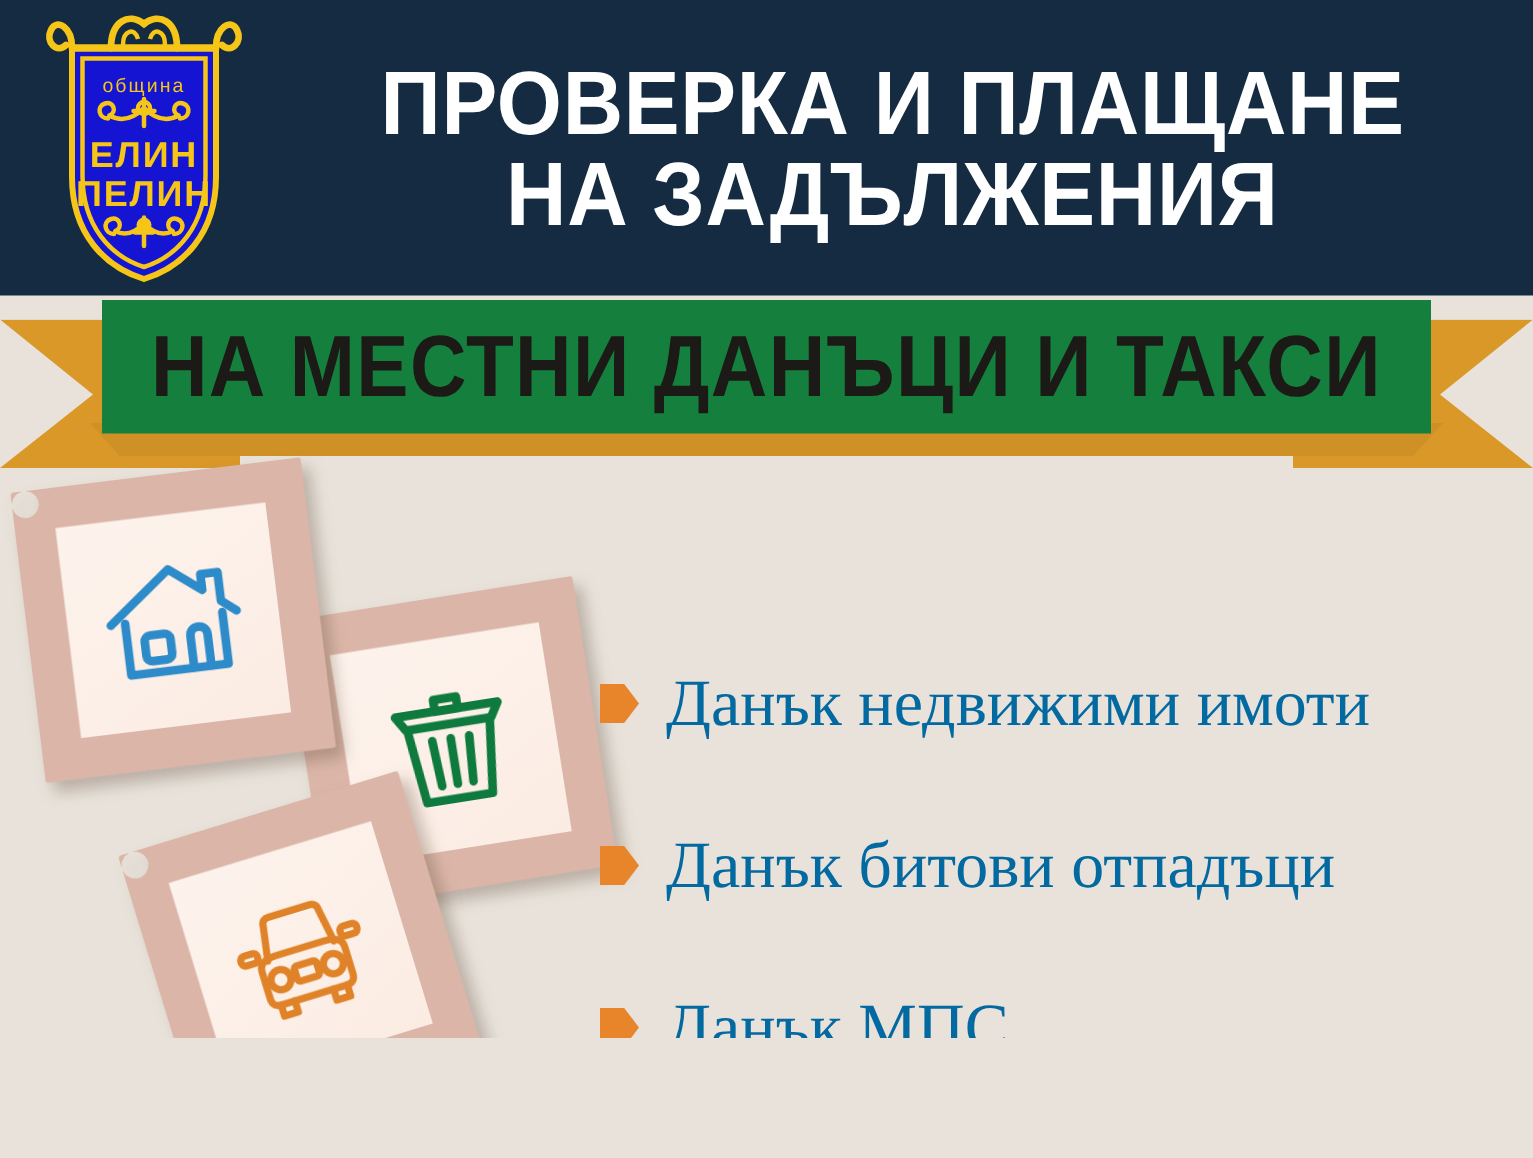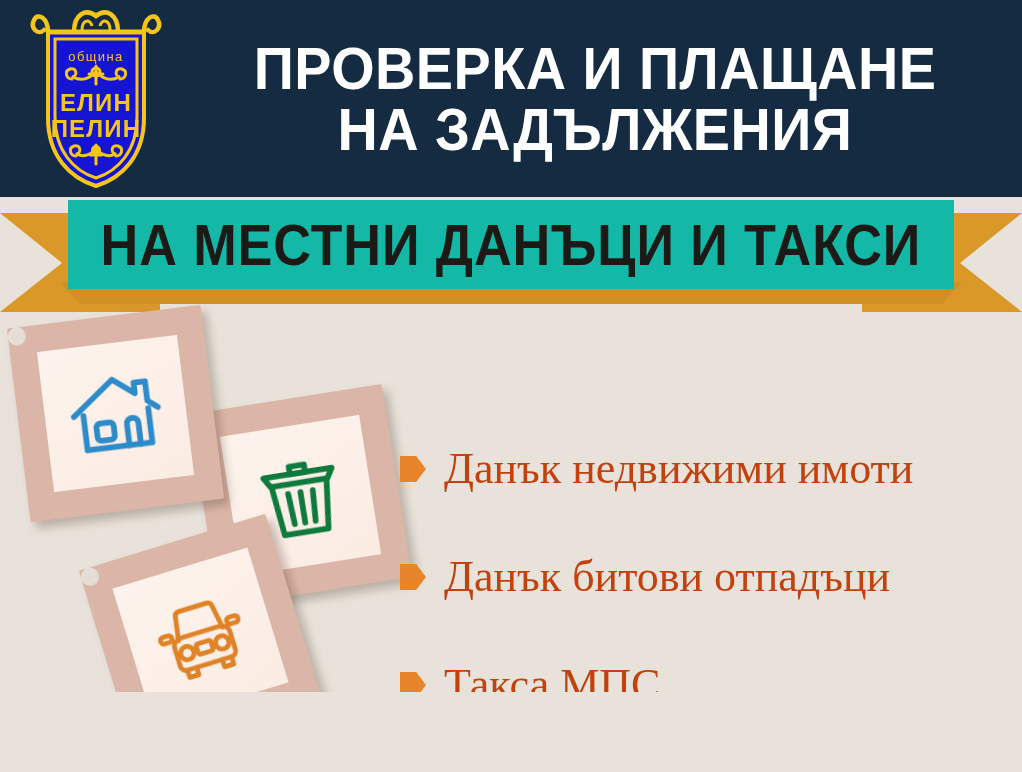--- a/index.html
+++ b/index.html
@@ -61,21 +61,21 @@
     right:0;
     clip-path:polygon(0 0,160px 0,98px 50px,160px 99px,0 99px);
   }
   .ribbon-under{
     position:absolute;top:86px;left:60px;width:902px;height:22px;
     background:#cf9126;
     clip-path:polygon(0 0,902px 0,882px 22px,20px 22px);
   }
   .ribbon-main{
     position:absolute;left:68px;top:4px;width:886px;height:89px;
-    background:#14b8a6;
+    background:#15803d;
     display:flex;align-items:center;justify-content:center;
   }
   .ribbon-text{
     color:#1c1a16;
     font-family:"Liberation Sans", sans-serif;
     font-weight:bold;
     font-size:58px;
     letter-spacing:1px;
     transform:scaleX(0.9);
     white-space:nowrap;
@@ -126,21 +126,21 @@
     height:108px;
   }
   .bullet-marker{
     width:26px;height:26px;flex:none;margin-right:18px;
     background:#e8842a;
     clip-path:polygon(0 0,62% 0,100% 50%,62% 100%,0 100%);
   }
   .bullet-text{
     font-family:"Liberation Serif", serif;
     font-size:44px;
-    color:#c2410c;
+    color:#0369a1;
     white-space:nowrap;
     line-height:1;
   }
 </style>
 </head>
 <body>
 
 <div id="poster">
 
   <div class="header"></div>
@@ -256,17 +256,17 @@
     <div class="bullet-row">
       <span class="bullet-marker"></span>
       <span class="bullet-text">Данък недвижими имоти</span>
     </div>
     <div class="bullet-row">
       <span class="bullet-marker"></span>
       <span class="bullet-text">Данък битови отпадъци</span>
     </div>
     <div class="bullet-row">
       <span class="bullet-marker"></span>
-      <span class="bullet-text">Такса МПС</span>
+      <span class="bullet-text">Данък МПС</span>
     </div>
   </div>
 
 </div>
 
 </body></html>

